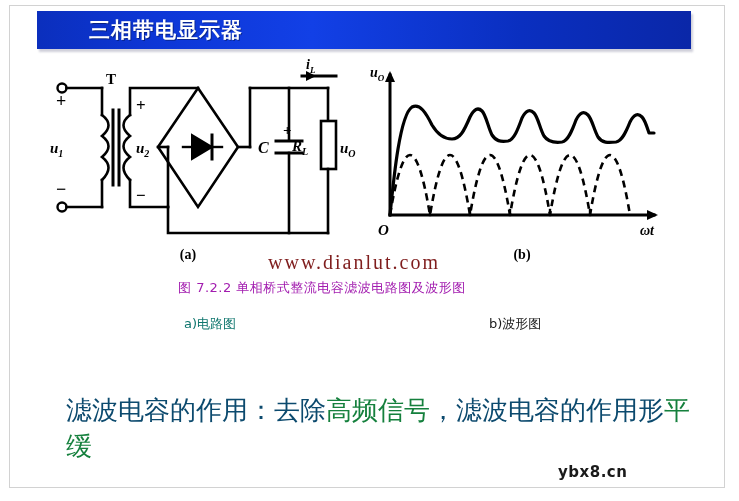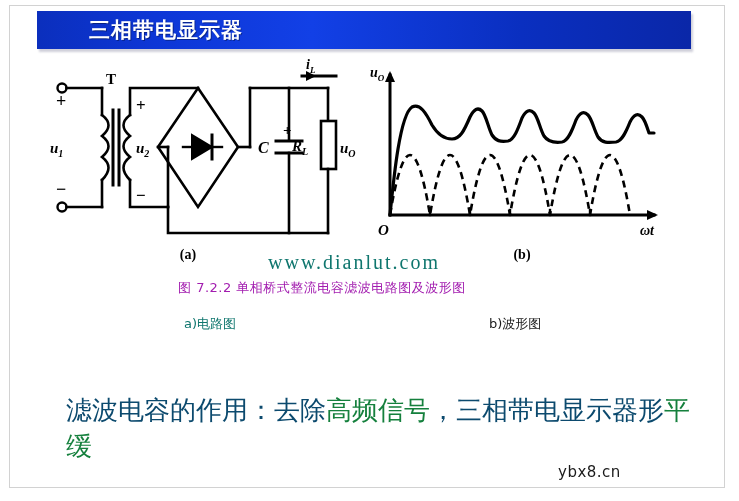--- a/index.html
+++ b/index.html
@@ -69,32 +69,32 @@
   #circuit-svg { left: 40px; }
   #waveform-svg { left: 368px; }
 
   
   #watermark-main {
     position: absolute;
     left: 268px;
     top: 196px;
     font-family: "Liberation Serif", "DejaVu Serif", serif;
     font-size: 20px;
-    color: #0f766e;
+    color: #7f1d1d;
     letter-spacing: 2px;
     white-space: nowrap;
     z-index: 3;
   }
   #watermark-logo {
     position: absolute;
     left: 558px;
     top: 463px;
     font-family: "DejaVu Sans", "Liberation Sans", sans-serif;
     font-size: 15px;
-    font-weight: normal;
+    font-weight: bold;
     color: #1a1a1a;
     letter-spacing: 0.5px;
   }
   
   #caption-main {
     position: absolute;
     left: 178px;
     top: 279px;
     font-family: "DejaVu Sans", "Liberation Sans", sans-serif;
     font-size: 13px;
@@ -276,17 +276,17 @@
       </g>
     </svg>
 
     <div id="watermark-main">www.dianlut.com</div>
   </div>
 
   <div id="caption-main">图 7.2.2  单相桥式整流电容滤波电路图及波形图</div>
   <div id="caption-a">a)电路图</div>
   <div id="caption-b">b)波形图</div>
 
-  <div id="body-text"><span class="plain">滤波电容的作用：去除</span><span class="hl">高频信号</span><span class="plain">，三相带电显示器</span><span class="plain">形</span><span class="hl">平缓</span></div>
+  <div id="body-text"><span class="plain">滤波电容的作用：去除</span><span class="hl">高频信号</span><span class="plain">，滤波电容的作用</span><span class="plain">形</span><span class="hl">平缓</span></div>
 
   <div id="watermark-logo">ybx8.cn</div>
 
 </div>
 
 </body></html>

